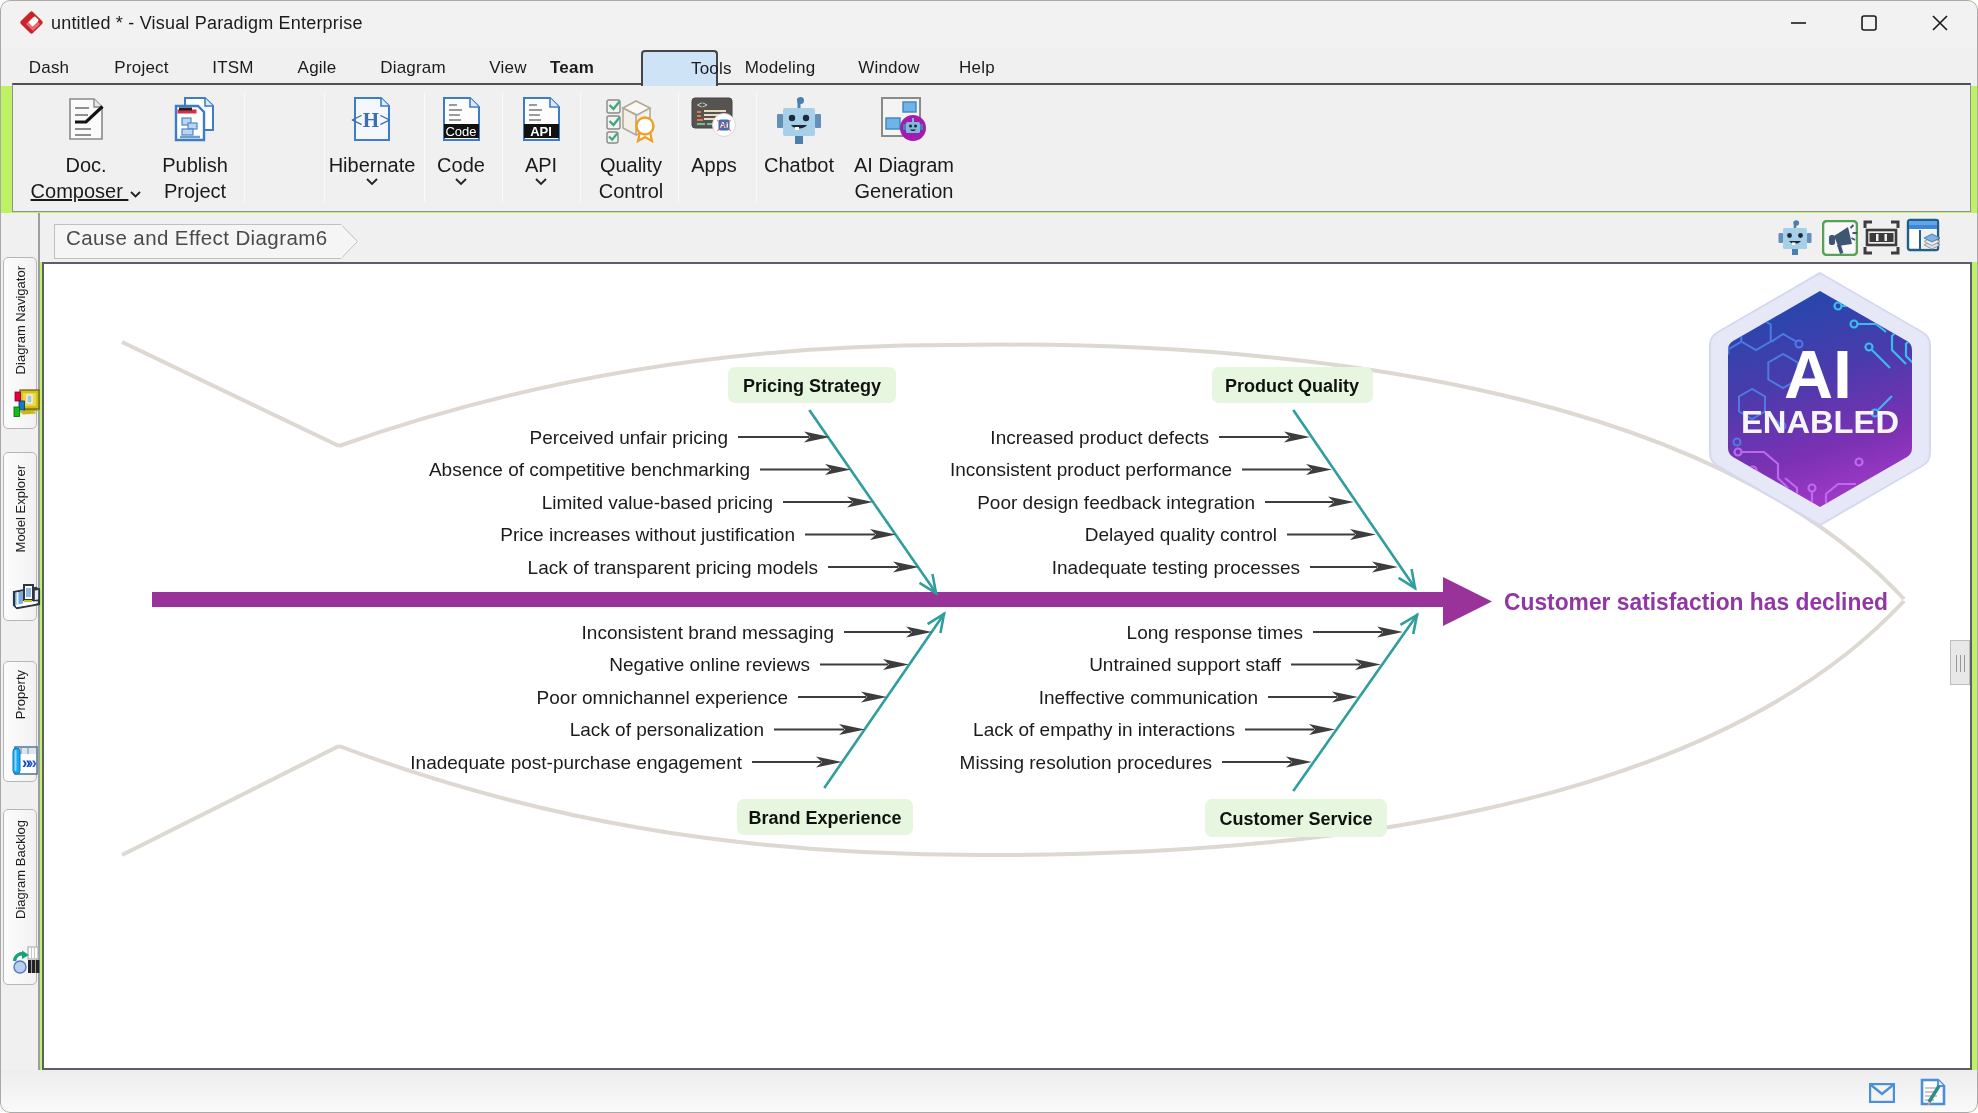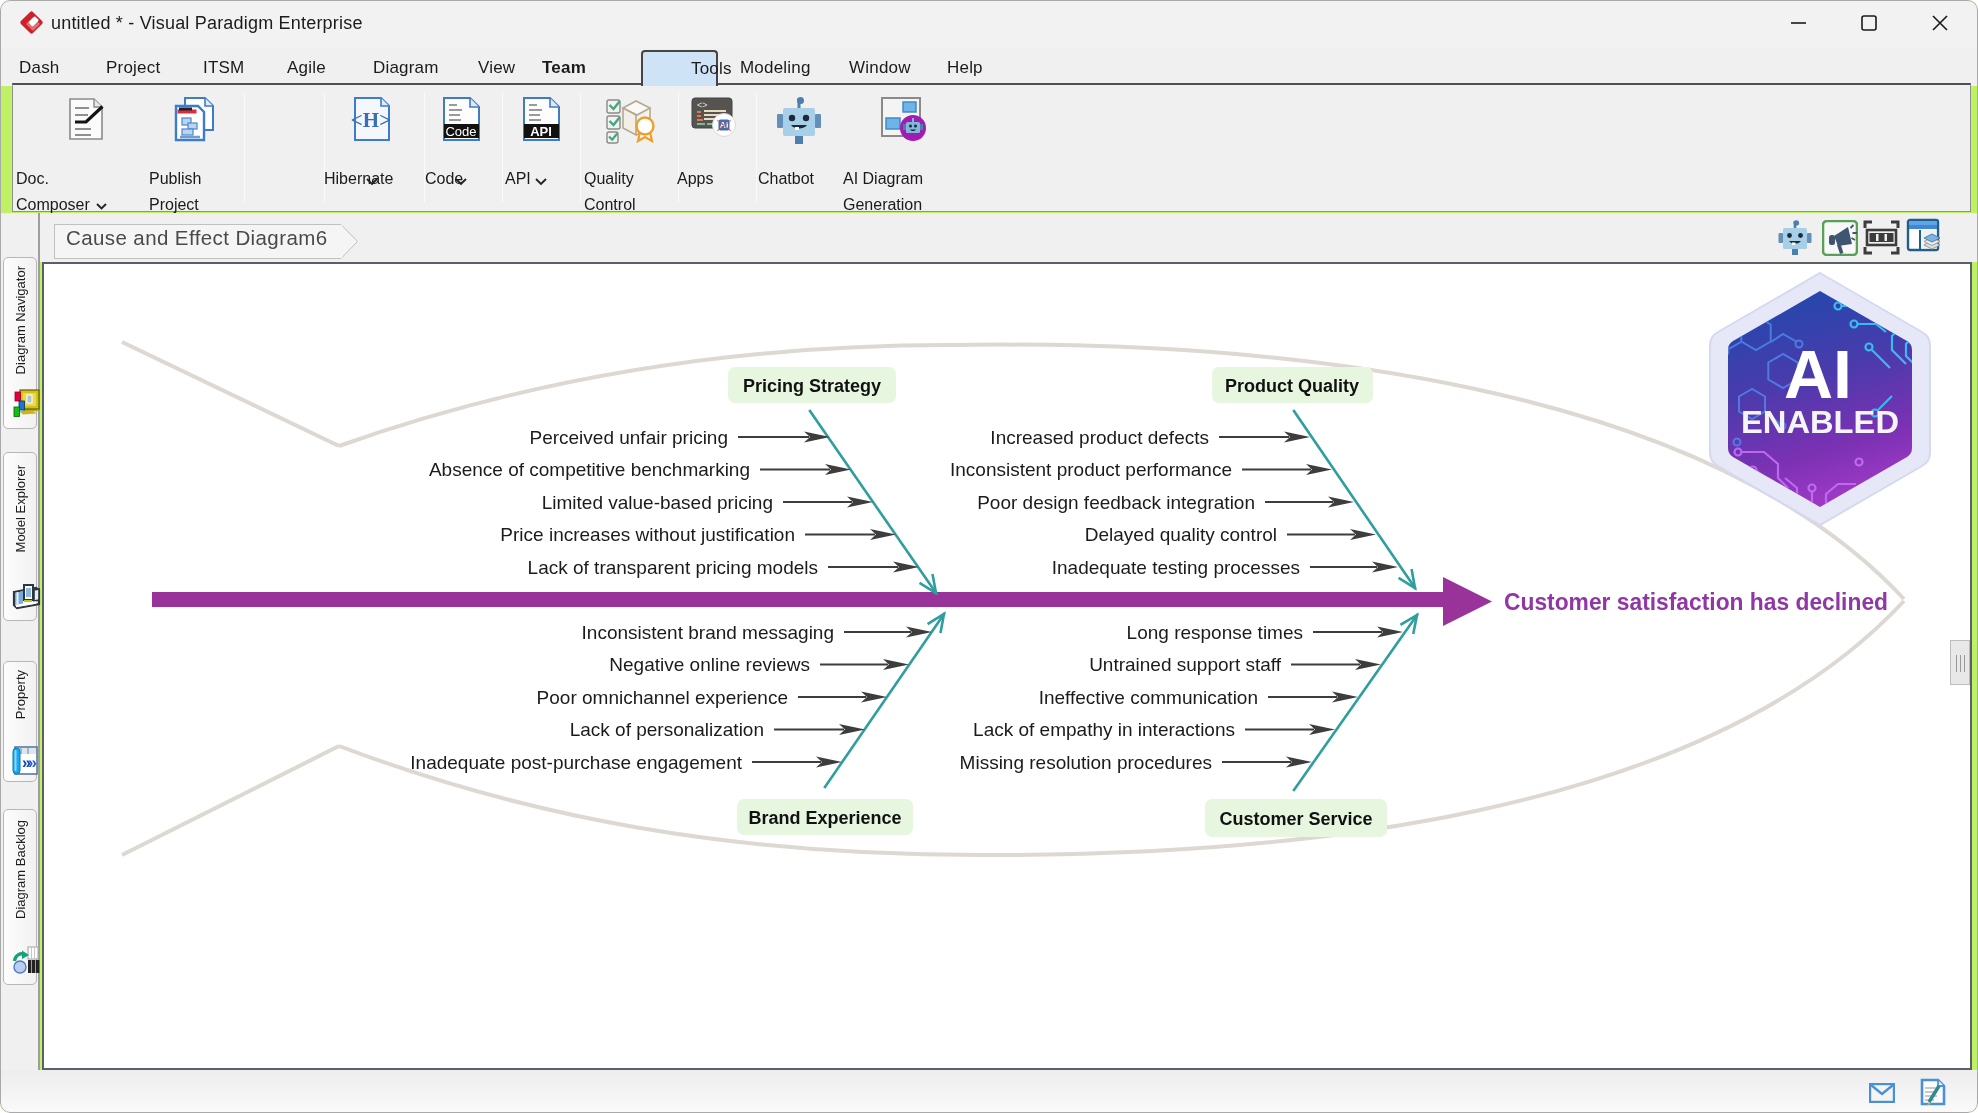--- a/index.html
+++ b/index.html
@@ -9,28 +9,28 @@
   #winborder { position:absolute; left:0; top:0; width:1978px; height:1113px;
          border:1px solid #a9a9a9; border-radius:10px; z-index:60; pointer-events:none; }
   
   #titlebar { position:absolute; left:0; top:0; width:100%; height:48px; background:#f2f2f2; }
   #titlebar .title { position:absolute; left:51px; top:13px; font-size:18px; letter-spacing:0.2px; color:#1b1b1b; }
   #logo { position:absolute; left:19px; top:10px; }
   .wbtn { position:absolute; top:0; width:64px; height:46px; }
   #btnmin  { left:1766px; } #btnmax { left:1837px; } #btnclose { left:1908px; }
   
   #menubar { position:absolute; left:0; top:48px; width:100%; height:38px; background:#f0f0f0; }
-  .mitem { position:absolute; top:0; height:39px; line-height:39px; font-size:17px; letter-spacing:0.2px; color:#1b1b1b; text-align:left; }
+  .mitem { position:absolute; top:0; height:39px; line-height:39px; font-size:17px; letter-spacing:0.2px; color:#1b1b1b; text-align:center; }
   .mtools { background:#cfe3f7; border:2px solid #454545; border-bottom:none; border-radius:4px 4px 0 0; top:2px; height:36px; line-height:33px; z-index:3;padding-left:48px; }
   
   #toolbar { position:absolute; left:12px; top:83px; width:1959px; height:129px;
              background:#f0f0f0; border:1px solid #909090; border-top:2px solid #4f4f4f; }
   .tbtn { position:absolute; top:0; text-align:center; }
   .tbtn .ticon { position:absolute; top:11px; left:50%; transform:translateX(-50%); }
-  .tlabel { position:absolute; width:100%; text-align:left; font-size:16px; color:#1a1a1a; white-space:nowrap;margin-top:16px; }
+  .tlabel { position:absolute; width:100%; text-align:center; font-size:20px; color:#1a1a1a; white-space:nowrap; }
   .tsep { position:absolute; top:7px; width:1px; height:110px; background:#c9c9c9; border-right:1px solid #fafafa; }
   .chev { position:absolute; left:50%; transform:translateX(-50%); width:12px; height:8px; }
   
   #tabrow { position:absolute; left:0; top:213px; width:100%; height:49px; background:#f0f0f0; }
   #crumb { position:absolute; left:54px; top:11px; width:287px; height:35px; background:#f5f5f5;
            border:1px solid #c0c0c0; border-right:none; line-height:26px; font-size:20.5px;
            letter-spacing:0.4px; color:#4a4a4a; padding-left:11px; }
   #crumbarrow { position:absolute; left:341px; top:11px; }
   .tabicon { position:absolute; top:4px; }
   
@@ -89,21 +89,21 @@
   <div id="toolbar">
 
     <div class="tbtn" style="left:3px;width:140px;height:122px;">
       <svg class="ticon" width="46" height="46" viewBox="0 0 46 46">
         <path d="M7 3h24l8 8v32H7z" fill="#fbfbfb" stroke="#8a8a8a" stroke-width="1.6"></path>
         <path d="M31 3v8h8" fill="#e8e8e8" stroke="#8a8a8a" stroke-width="1.4"></path>
         <path d="M12 12h14M12 19h13M12 33h16M12 39h16" stroke="#8f8f8f" stroke-width="1.8"></path>
         <path d="M12 26h11l16.5-15.5" stroke="#141414" stroke-width="3.2" fill="none"></path>
       </svg>
       <div class="tlabel" style="top:69px;">Doc.</div>
-      <div class="tlabel" style="top:95px;">Composer <svg width="11" height="7" viewBox="0 0 11 7" style="margin-left:2px;">
+      <div class="tlabel" style="top:95px;text-decoration:underline;">Composer <svg width="11" height="7" viewBox="0 0 11 7" style="margin-left:2px;">
             <path d="M1 1l4.5 4.5L10 1" fill="none" stroke="#222" stroke-width="1.8"></path>
           </svg></div>
     </div>
 
     <div class="tbtn" style="left:136px;width:92px;height:122px;">
       <svg class="ticon" width="48" height="48" viewBox="0 0 48 48">
         <path d="M14 2h20l8 8v24H14z" fill="#fff" stroke="#3d7cc9" stroke-width="2"></path>
         <path d="M34 2v8h8" fill="#dfeafa" stroke="#3d7cc9" stroke-width="1.6"></path>
         <path d="M5 10h22l6 6v28H5z" fill="#fff" stroke="#3d7cc9" stroke-width="2.4"></path>
         <path d="M6.5 15.5h19" stroke="#d82e41" stroke-width="4"></path>

